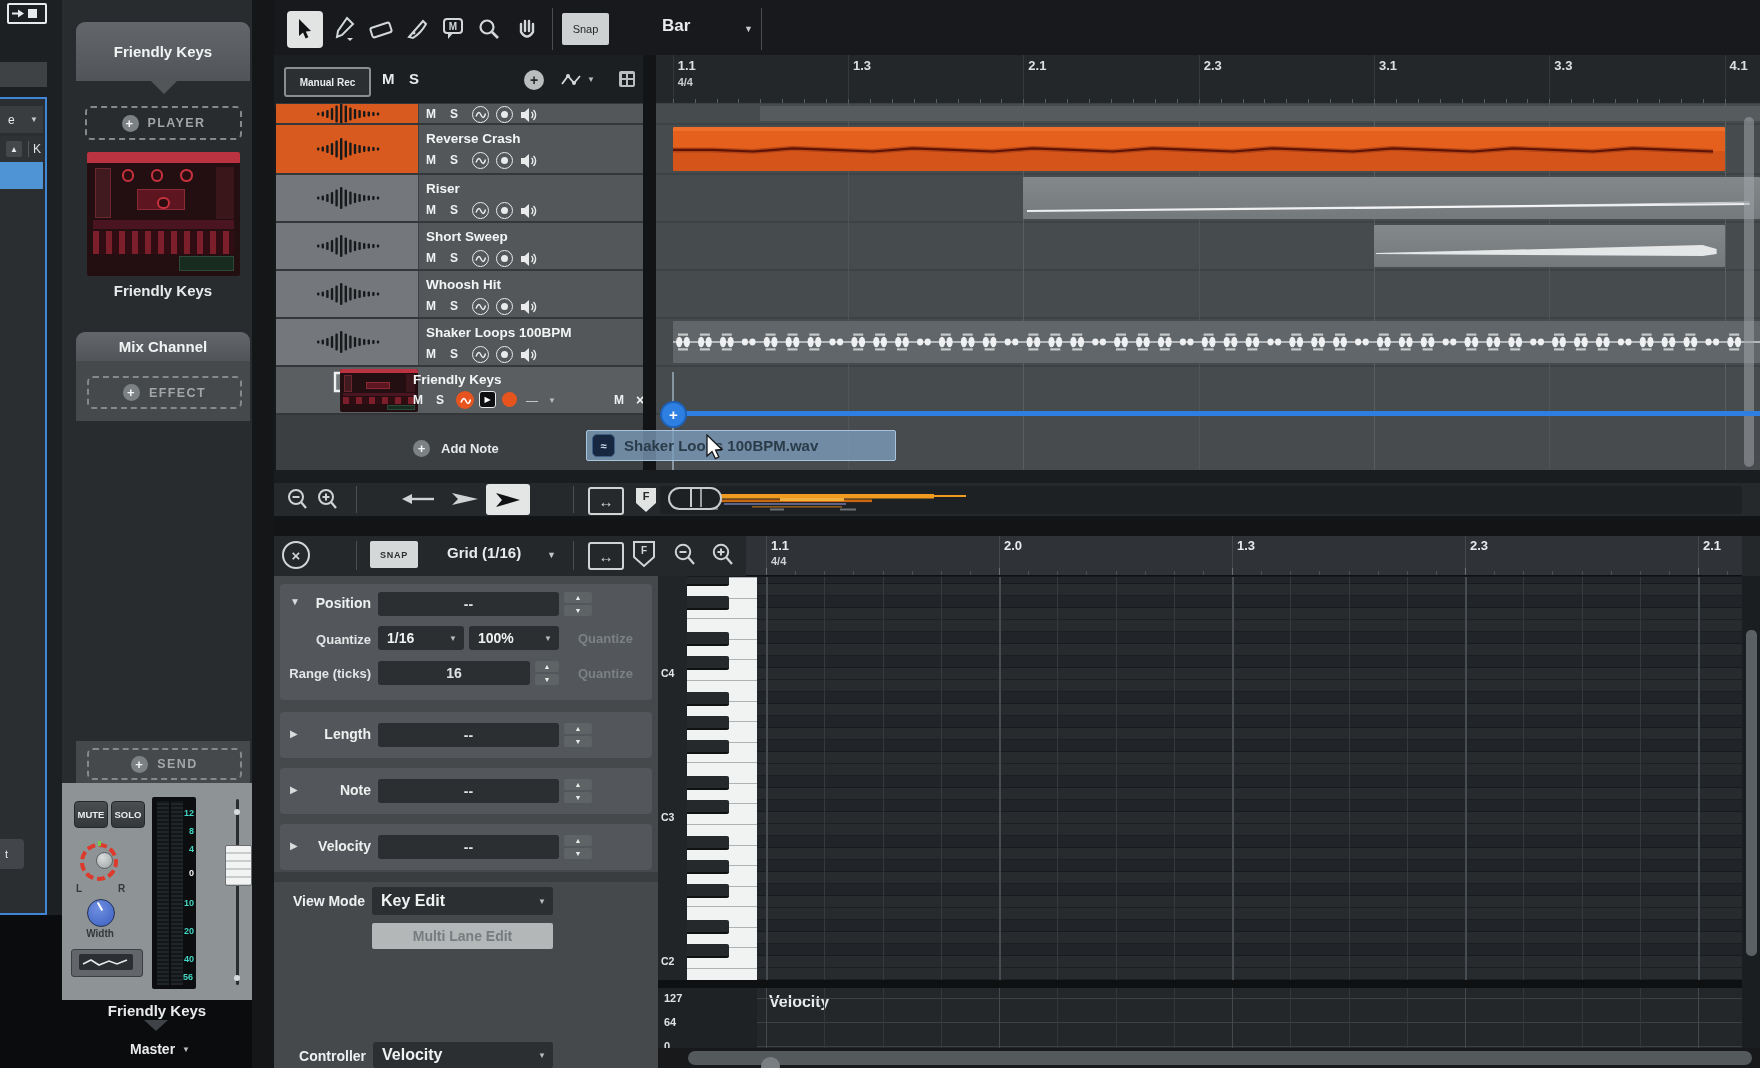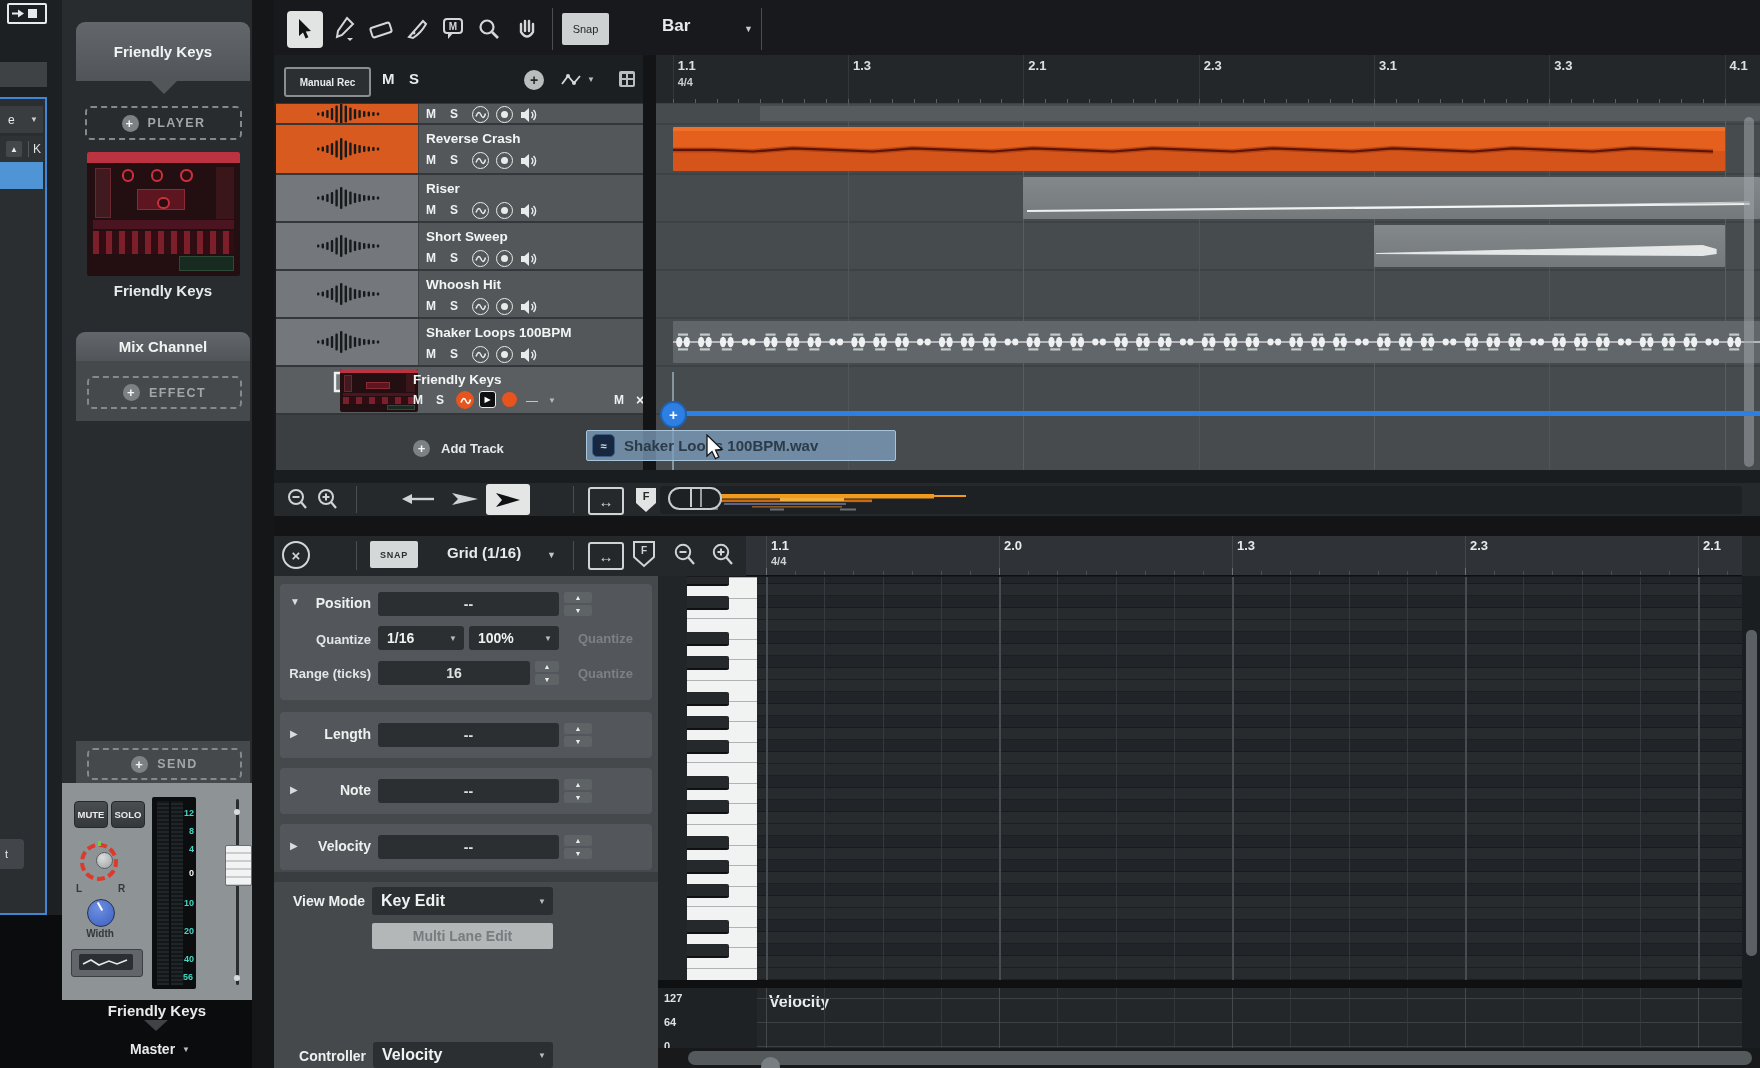--- a/index.html
+++ b/index.html
@@ -759,21 +759,21 @@
           <ellipse cx="1057.4" cy="21" rx="3.1" ry="5.2" fill="#eef0f1"></ellipse>
           <ellipse cx="1065.0" cy="21" rx="3.1" ry="5.2" fill="#eef0f1"></ellipse>
           <rect x="1056.2" y="12.5" width="10" height="2.2" fill="#dfe2e3" opacity=".8"></rect>
           <rect x="1056.2" y="27.3" width="10" height="2.2" fill="#dfe2e3" opacity=".8"></rect>
         </svg></div>
     </div>
 
   <div class="abs" style="left:276px;top:415px;width:367px;height:55px;background:#3b3f42;">
     <div class="abs" style="left:137px;top:25px;display:flex;align-items:center;gap:11px;">
       <span class="pluscirc">+</span>
-      <span style="font-size:13px;font-weight:600;color:#e6e8e9;">Add Track</span>
+      <span style="font-size:13px;font-weight:600;color:#e6e8e9;">Add Note</span>
     </div>
   </div>
 
   <div class="abs" style="left:1744px;top:117px;width:10px;height:350px;background:rgba(158,164,167,.55);border-radius:5px;"></div>
 
   <div class="abs" style="left:672px;top:372px;width:2px;height:98px;background:rgba(176,198,214,.6);z-index:21;"></div>
   <div class="abs" style="left:674px;top:411px;width:1086px;height:5px;background:#2e7fe2;z-index:22;"></div>
   <div class="abs ctr" style="left:660px;top:401px;width:27px;height:27px;border-radius:50%;background:#2e7fe2;border:2px solid #1d62b8;box-sizing:border-box;z-index:23;color:#fff;font-weight:700;font-size:15px;">
     <span>+</span>
   </div>
@@ -1061,20 +1061,25 @@
       <div style="position: absolute; left: 0px; top: 308.7px; width: 70px; height: 1px; background: rgb(174, 179, 181);"></div>
       <div style="position: absolute; left: 0px; top: 288.1px; width: 70px; height: 1px; background: rgb(174, 179, 181);"></div>
       <div style="position: absolute; left: 0px; top: 267.6px; width: 70px; height: 1px; background: rgb(174, 179, 181);"></div>
       <div style="position: absolute; left: 0px; top: 247px; width: 70px; height: 1px; background: rgb(174, 179, 181);"></div>
       <div style="position: absolute; left: 0px; top: 367px; width: 42px; height: 12px; background: rgb(38, 41, 44); border-bottom: 2px solid rgb(15, 17, 19); border-radius: 0px 2px 2px 0px;"></div>
       <div style="position: absolute; left: 0px; top: 343px; width: 42px; height: 12px; background: rgb(38, 41, 44); border-bottom: 2px solid rgb(15, 17, 19); border-radius: 0px 2px 2px 0px;"></div>
       <div style="position: absolute; left: 0px; top: 307px; width: 42px; height: 12px; background: rgb(38, 41, 44); border-bottom: 2px solid rgb(15, 17, 19); border-radius: 0px 2px 2px 0px;"></div>
       <div style="position: absolute; left: 0px; top: 283px; width: 42px; height: 12px; background: rgb(38, 41, 44); border-bottom: 2px solid rgb(15, 17, 19); border-radius: 0px 2px 2px 0px;"></div>
       <div style="position: absolute; left: 0px; top: 259px; width: 42px; height: 12px; background: rgb(38, 41, 44); border-bottom: 2px solid rgb(15, 17, 19); border-radius: 0px 2px 2px 0px;"></div>
       <div style="position: absolute; left: 0px; top: 391px; width: 70px; height: 1px; background: rgb(174, 179, 181);"></div>
+    </div>
+  <div class="abs" id="keylabels" style="left:658px;top:577px;width:29px;height:403px;overflow:hidden;">
+      <div style="position: absolute; left: 3px; top: 90px; font-size: 10.5px; font-weight: 600; color: rgb(227, 230, 231);">C4</div>
+      <div style="position: absolute; left: 3px; top: 234px; font-size: 10.5px; font-weight: 600; color: rgb(227, 230, 231);">C3</div>
+      <div style="position: absolute; left: 3px; top: 378px; font-size: 10.5px; font-weight: 600; color: rgb(227, 230, 231);">C2</div>
     </div>
   <div class="abs" id="grid" style="left:757px;top:577px;width:985px;height:403px;background:#25282a;overflow:hidden;">
       <div style="position: absolute; left: 0px; top: 91px; width: 985px; height: 12px; background: rgb(40, 43, 46); border-bottom: 1px solid rgba(15, 17, 19, 0.5); box-sizing: border-box;"></div>
       <div style="position: absolute; left: 0px; top: 79px; width: 985px; height: 12px; background: rgb(33, 36, 40); border-bottom: 1px solid rgba(15, 17, 19, 0.5); box-sizing: border-box;"></div>
       <div style="position: absolute; left: 0px; top: 67px; width: 985px; height: 12px; background: rgb(40, 43, 46); border-bottom: 1px solid rgba(15, 17, 19, 0.5); box-sizing: border-box;"></div>
       <div style="position: absolute; left: 0px; top: 55px; width: 985px; height: 12px; background: rgb(33, 36, 40); border-bottom: 1px solid rgba(15, 17, 19, 0.5); box-sizing: border-box;"></div>
       <div style="position: absolute; left: 0px; top: 43px; width: 985px; height: 12px; background: rgb(40, 43, 46); border-bottom: 1px solid rgba(15, 17, 19, 0.5); box-sizing: border-box;"></div>
       <div style="position: absolute; left: 0px; top: 31px; width: 985px; height: 12px; background: rgb(40, 43, 46); border-bottom: 1px solid rgba(15, 17, 19, 0.5); box-sizing: border-box;"></div>
       <div style="position: absolute; left: 0px; top: 19px; width: 985px; height: 12px; background: rgb(33, 36, 40); border-bottom: 1px solid rgba(15, 17, 19, 0.5); box-sizing: border-box;"></div>
       <div style="position: absolute; left: 0px; top: 7px; width: 985px; height: 12px; background: rgb(40, 43, 46); border-bottom: 1px solid rgba(15, 17, 19, 0.5); box-sizing: border-box;"></div>

